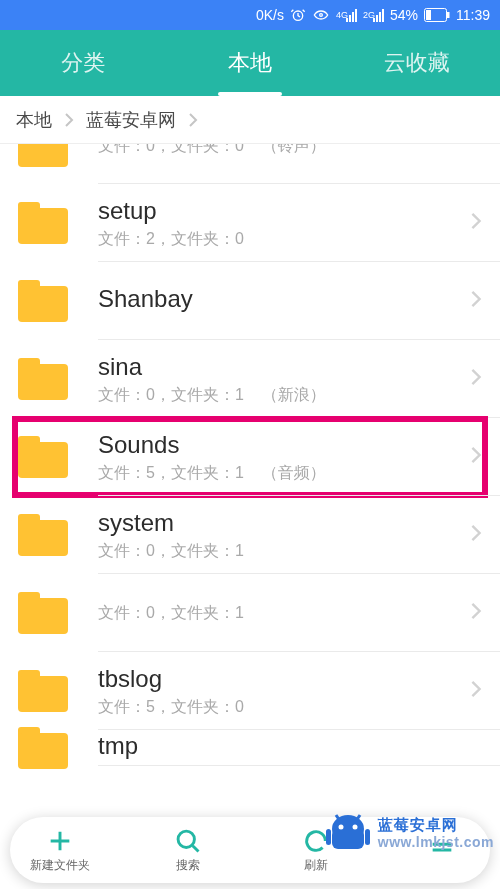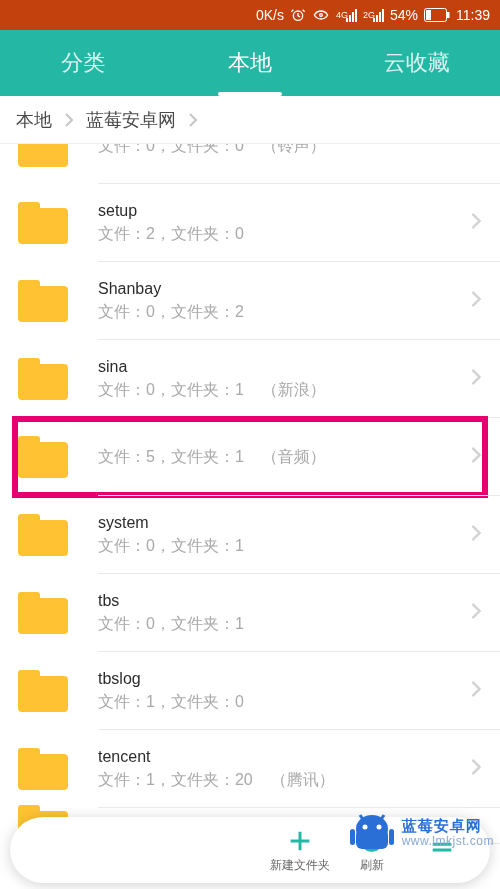--- a/index.html
+++ b/index.html
@@ -1,20 +1,20 @@
 <!DOCTYPE html>
 <html><head>
 <meta charset="utf-8">
 <style>
   * { margin: 0; padding: 0; box-sizing: border-box; font-family: -apple-system, "Helvetica Neue", Arial, sans-serif; }
   html, body { width: 500px; height: 889px; overflow: hidden; background: #fff; }
   .screen { width: 500px; height: 889px; position: relative; display: flex; flex-direction: column; }
 
   
-  .status-bar { height: 30px; background: #c2410c; color: #fff; display: flex; align-items: center; justify-content: center; padding: 0 10px; font-size: 14px; gap: 6px; }
+  .status-bar { height: 30px; background: #3b82f6; color: #fff; display: flex; align-items: center; justify-content: center; padding: 0 10px; font-size: 14px; gap: 6px; }
   .status-bar .left-spacer { flex: 1; }
   .status-bar .ic { display: inline-flex; align-items: center; }
   .sig-bars { display: inline-flex; align-items: flex-end; gap: 1px; }
   .sig-bars span { width: 2px; background: #fff; }
   .sig-bars span:nth-child(1){height:4px}
   .sig-bars span:nth-child(2){height:7px}
   .sig-bars span:nth-child(3){height:10px}
   .sig-bars span:nth-child(4){height:13px}
   .tiny { font-size: 9px; line-height: 1; margin-right: -2px; }
 
@@ -29,40 +29,40 @@
   .bc-chevron { color: #c5c5c5; display: inline-flex; }
 
   
   .list { flex: 1; overflow: hidden; }
   .row { display: flex; align-items: center; padding: 0 18px; height: 78px; position: relative; }
   .row .divider { position: absolute; left: 98px; right: 0; bottom: 0; height: 1px; background: #eaeaea; }
   .folder-icon { width: 50px; height: 42px; position: relative; margin-right: 30px; }
   .folder-icon .tab-part { position: absolute; top: 0; left: 0; width: 22px; height: 10px; background: #ffc233; border-radius: 3px 3px 0 0; }
   .folder-icon .body-part { position: absolute; top: 6px; left: 0; width: 50px; height: 36px; background: #ffc233; border-radius: 4px; }
   .row .texts { flex: 1; min-width: 0; }
-  .row .name { font-size: 16px; color: #2c2c2c; margin-bottom: 4px; }
+  .row .name { font-size: 24px; color: #2c2c2c; margin-bottom: 4px; }
   .row .meta { font-size: 16px; color: #a9a9a9; display: flex; gap: 18px; }
   .row .chev { color: #d2d2d2; margin-left: 8px; }
   .row.partial-top { height: 40px; }
   .row.partial-top .folder-icon { margin-top: -36px; }
   .row.partial-top .texts { margin-top: -36px; }
   .row.partial-bottom { height: 36px; }
   .hl { position: absolute; left: 12px; right: 12px; top: -2px; bottom: -2px; border: 6px solid #e6006f; pointer-events: none; }
 
   
-  .bottom-bar { position: absolute; left: 10px; right: 10px; bottom: 6px; height: 66px; background: #fff; border-radius: 34px; box-shadow: 0 2px 14px rgba(0,0,0,.18); display: flex; align-items: center; justify-content: flex-end; padding: 0 14px; }
+  .bottom-bar { position: absolute; left: 10px; right: 10px; bottom: 6px; height: 66px; background: #fff; border-radius: 34px; box-shadow: 0 2px 14px rgba(0,0,0,.18); display: flex; align-items: center; justify-content: space-between; padding: 0 14px; }
   .bb-item { display: flex; flex-direction: column; align-items: center; gap: 2px; width: 72px; }
   .bb-item .lbl { font-size: 12px; color: #666; }
   .bb-cut { width: 68px; }
 
   
   .watermark { position: absolute; right: 0; bottom: 30px; display: flex; align-items: center; gap: 8px; padding: 2px 6px; }
   .wm-text { display: flex; flex-direction: column; line-height: 1.15; }
   .wm-cn { font-size: 15px; color: #2a6fd6; font-weight: 600; letter-spacing: 1px; }
-  .wm-url { font-size: 12px; color: #8aa8d6; letter-spacing: .5px; }
+  .wm-url { font-size: 14px; color: #8aa8d6; letter-spacing: .5px; font-weight: bold; }
 </style>
 </head>
 <body>
 
 <div class="screen">
 
   <div class="status-bar">
     <span class="left-spacer"></span>
     <span>0K/s</span>
     <span class="ic">
@@ -162,23 +162,20 @@
           </svg></span>
         <div class="divider"></div>
       </div>
       <div class="row">
         <div class="folder-icon">
           <div class="tab-part"></div>
           <div class="body-part"></div>
         </div>
         <div class="texts">
           <div class="name">Shanbay</div>
-          <div class="meta">
-            <span>文件：0，文件夹：2</span>
-          </div>
         </div>
         <span class="chev"><svg width="12" height="18" viewBox="0 0 10 14" fill="none" stroke="#d2d2d2" stroke-width="2">
             <path d="M2 1l6 6-6 6"></path>
           </svg></span>
         <div class="divider"></div>
       </div>
       <div class="row">
         <div class="folder-icon">
           <div class="tab-part"></div>
           <div class="body-part"></div>
@@ -195,20 +192,21 @@
           </svg></span>
         <div class="divider"></div>
       </div>
       <div class="row">
         <div class="hl"></div>
         <div class="folder-icon">
           <div class="tab-part"></div>
           <div class="body-part"></div>
         </div>
         <div class="texts">
+          <div class="name">Sounds</div>
           <div class="meta">
             <span>文件：5，文件夹：1</span>
             <span>（音频）</span>
           </div>
         </div>
         <span class="chev"><svg width="12" height="18" viewBox="0 0 10 14" fill="none" stroke="#d2d2d2" stroke-width="2">
             <path d="M2 1l6 6-6 6"></path>
           </svg></span>
         <div class="divider"></div>
       </div>
@@ -227,56 +225,38 @@
             <path d="M2 1l6 6-6 6"></path>
           </svg></span>
         <div class="divider"></div>
       </div>
       <div class="row">
         <div class="folder-icon">
           <div class="tab-part"></div>
           <div class="body-part"></div>
         </div>
         <div class="texts">
-          <div class="name">tbs</div>
           <div class="meta">
             <span>文件：0，文件夹：1</span>
           </div>
         </div>
         <span class="chev"><svg width="12" height="18" viewBox="0 0 10 14" fill="none" stroke="#d2d2d2" stroke-width="2">
             <path d="M2 1l6 6-6 6"></path>
           </svg></span>
         <div class="divider"></div>
       </div>
       <div class="row">
         <div class="folder-icon">
           <div class="tab-part"></div>
           <div class="body-part"></div>
         </div>
         <div class="texts">
           <div class="name">tbslog</div>
           <div class="meta">
-            <span>文件：1，文件夹：0</span>
-          </div>
-        </div>
-        <span class="chev"><svg width="12" height="18" viewBox="0 0 10 14" fill="none" stroke="#d2d2d2" stroke-width="2">
-            <path d="M2 1l6 6-6 6"></path>
-          </svg></span>
-        <div class="divider"></div>
-      </div>
-      <div class="row">
-        <div class="folder-icon">
-          <div class="tab-part"></div>
-          <div class="body-part"></div>
-        </div>
-        <div class="texts">
-          <div class="name">tencent</div>
-          <div class="meta">
-            <span>文件：1，文件夹：20</span>
-            <span>（腾讯）</span>
+            <span>文件：5，文件夹：0</span>
           </div>
         </div>
         <span class="chev"><svg width="12" height="18" viewBox="0 0 10 14" fill="none" stroke="#d2d2d2" stroke-width="2">
             <path d="M2 1l6 6-6 6"></path>
           </svg></span>
         <div class="divider"></div>
       </div>
       <div class="row partial-bottom">
         <div class="folder-icon">
           <div class="tab-part"></div>
@@ -288,20 +268,27 @@
         <div class="divider"></div>
       </div>
     </div>
 
   <div class="bottom-bar">
     <div class="bb-item">
       <svg width="28" height="28" viewBox="0 0 24 24" fill="none" stroke="#24b7a4" stroke-width="2.5">
           <path d="M12 4v16M4 12h16"></path>
         </svg>
       <span class="lbl">新建文件夹</span>
+    </div>
+    <div class="bb-item">
+      <svg width="28" height="28" viewBox="0 0 24 24" fill="none" stroke="#24b7a4" stroke-width="2.5">
+          <circle cx="10.5" cy="10.5" r="7"></circle>
+          <path d="M21 21l-5-5"></path>
+        </svg>
+      <span class="lbl">搜索</span>
     </div>
     <div class="bb-item">
       <svg width="28" height="28" viewBox="0 0 24 24" fill="none" stroke="#24b7a4" stroke-width="2.5">
           <path d="M20 12a8 8 0 1 0-2.34 5.66"></path>
         </svg>
       <span class="lbl">刷新</span>
     </div>
     <div class="bb-item bb-cut">
       <svg width="28" height="28" viewBox="0 0 24 24" fill="none" stroke="#24b7a4" stroke-width="2.5">
           <path d="M4 7h16M4 12h16"></path>

